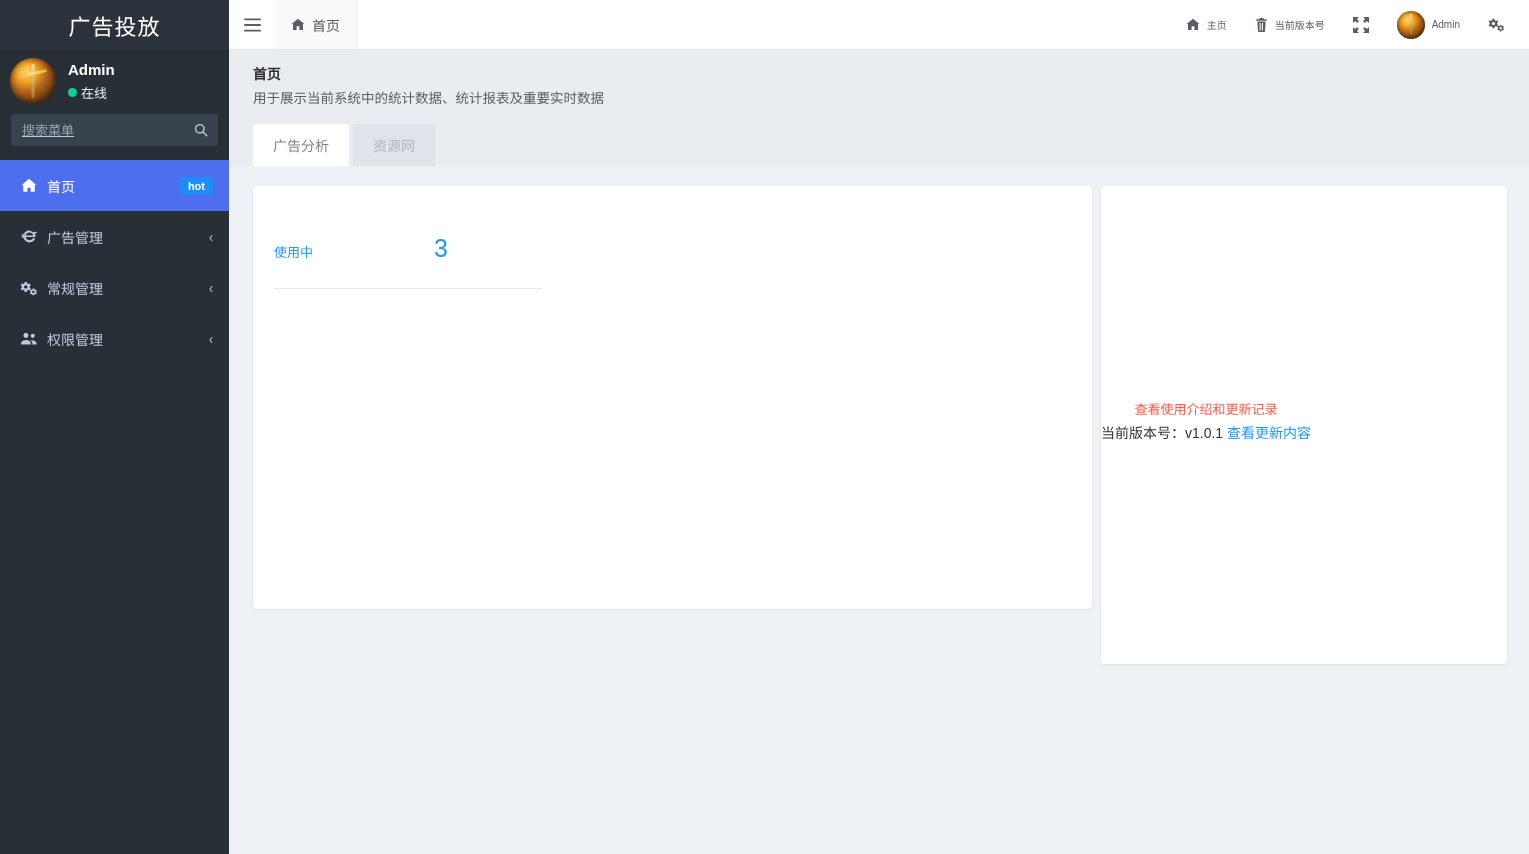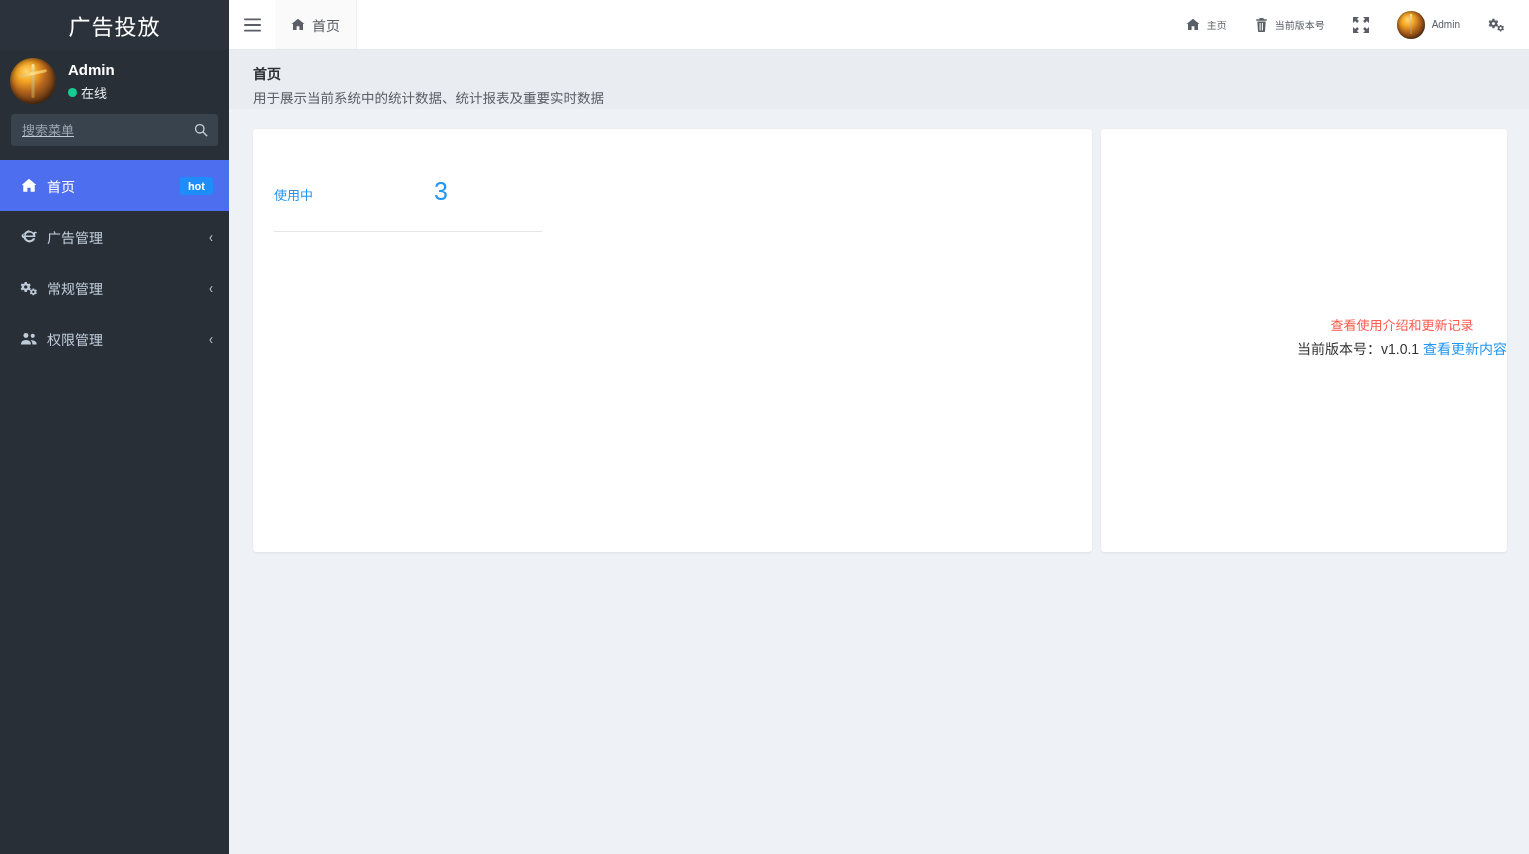--- a/index.html
+++ b/index.html
@@ -199,21 +199,21 @@
     gap: 9px;
     padding: 20px 22px 0 24px;
   }
   .card {
     background: #ffffff;
     border-radius: 4px;
     box-shadow: 0 1px 3px rgba(0,0,0,.07);
     position: relative;
   }
   .card-left { width: 839px; height: 423px; flex: 0 0 839px; }
-  .card-right { flex: 1; height: 423px; display: flex; align-items: center; justify-content: flex-end; }
+  .card-right { flex: 1; height: 478px; display: flex; align-items: center; justify-content: flex-start; }
 
   .stat-row {
     display: flex; align-items: baseline;
     padding: 48px 0 0 21px;
   }
   .stat-label { font-size: 13px; color: #2196f3; width: 160px; }
   .stat-value { font-size: 25px; color: #2196f3; }
   .stat-divider {
     position: absolute;
     left: 21px; top: 102px;
@@ -378,20 +378,24 @@
         </div>
 
       </div>
     </div>
 
     <div class="content">
 
       <div class="page-head">
         <div class="page-title">首页</div>
         <div class="page-desc">用于展示当前系统中的统计数据、统计报表及重要实时数据</div>
+        <div class="tabs">
+          <div class="tab active">广告分析</div>
+          <div class="tab inactive">资源网</div>
+        </div>
       </div>
 
       <div class="cards-row">
 
         <div class="card card-left">
           <div class="stat-row">
             <span class="stat-label">使用中</span>
             <span class="stat-value">3</span>
           </div>
           <div class="stat-divider"></div>

